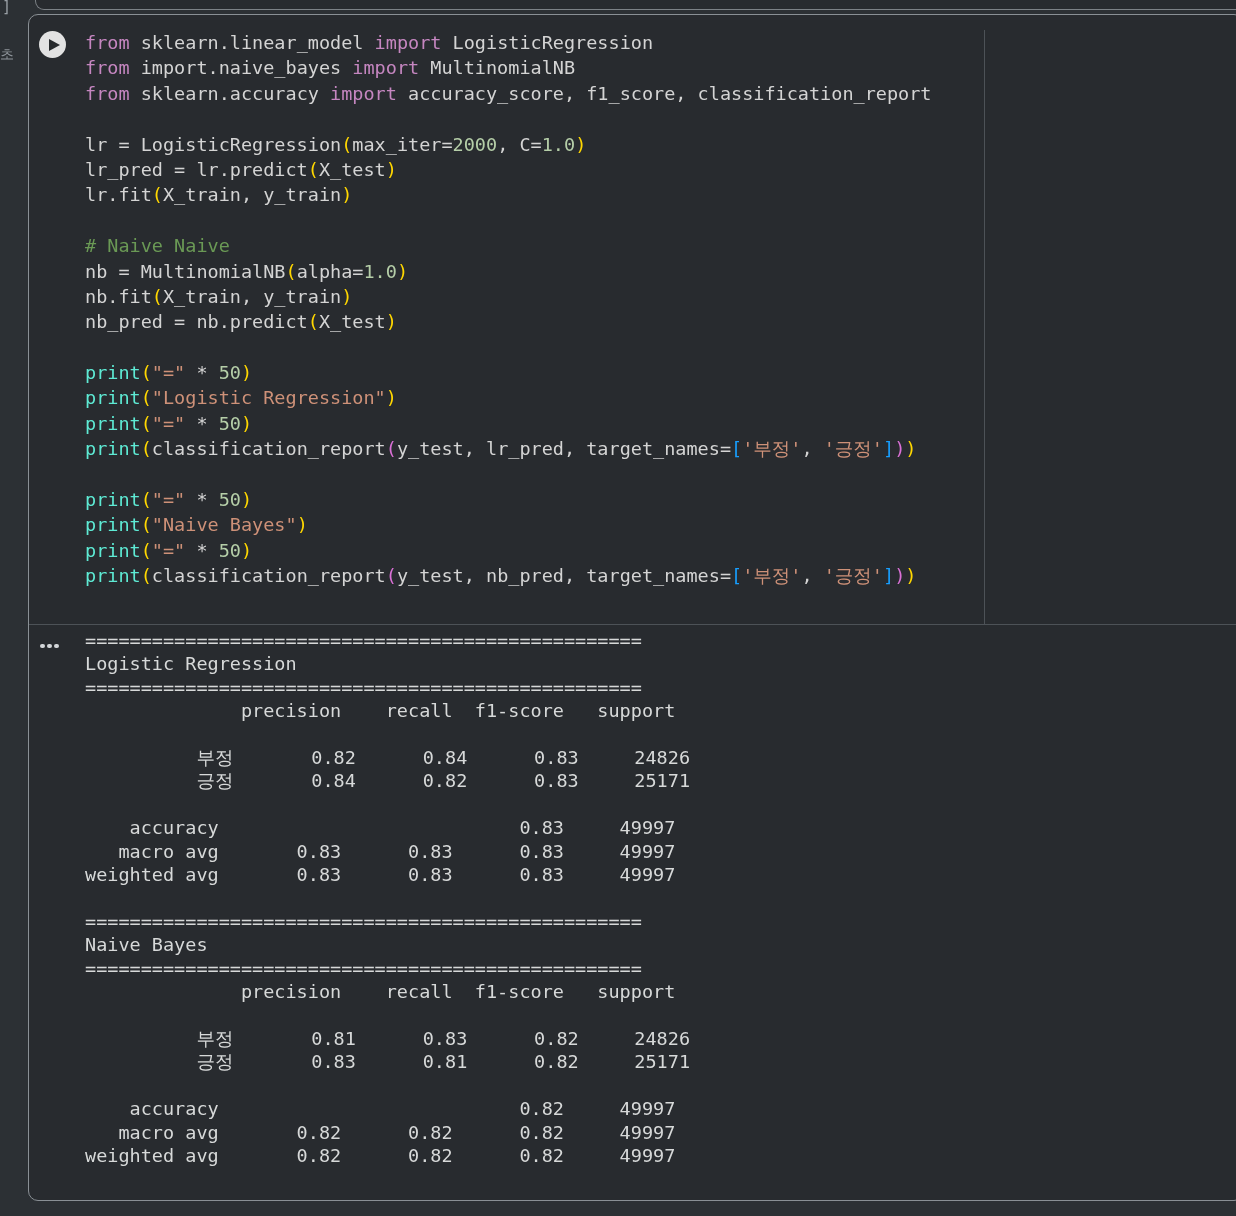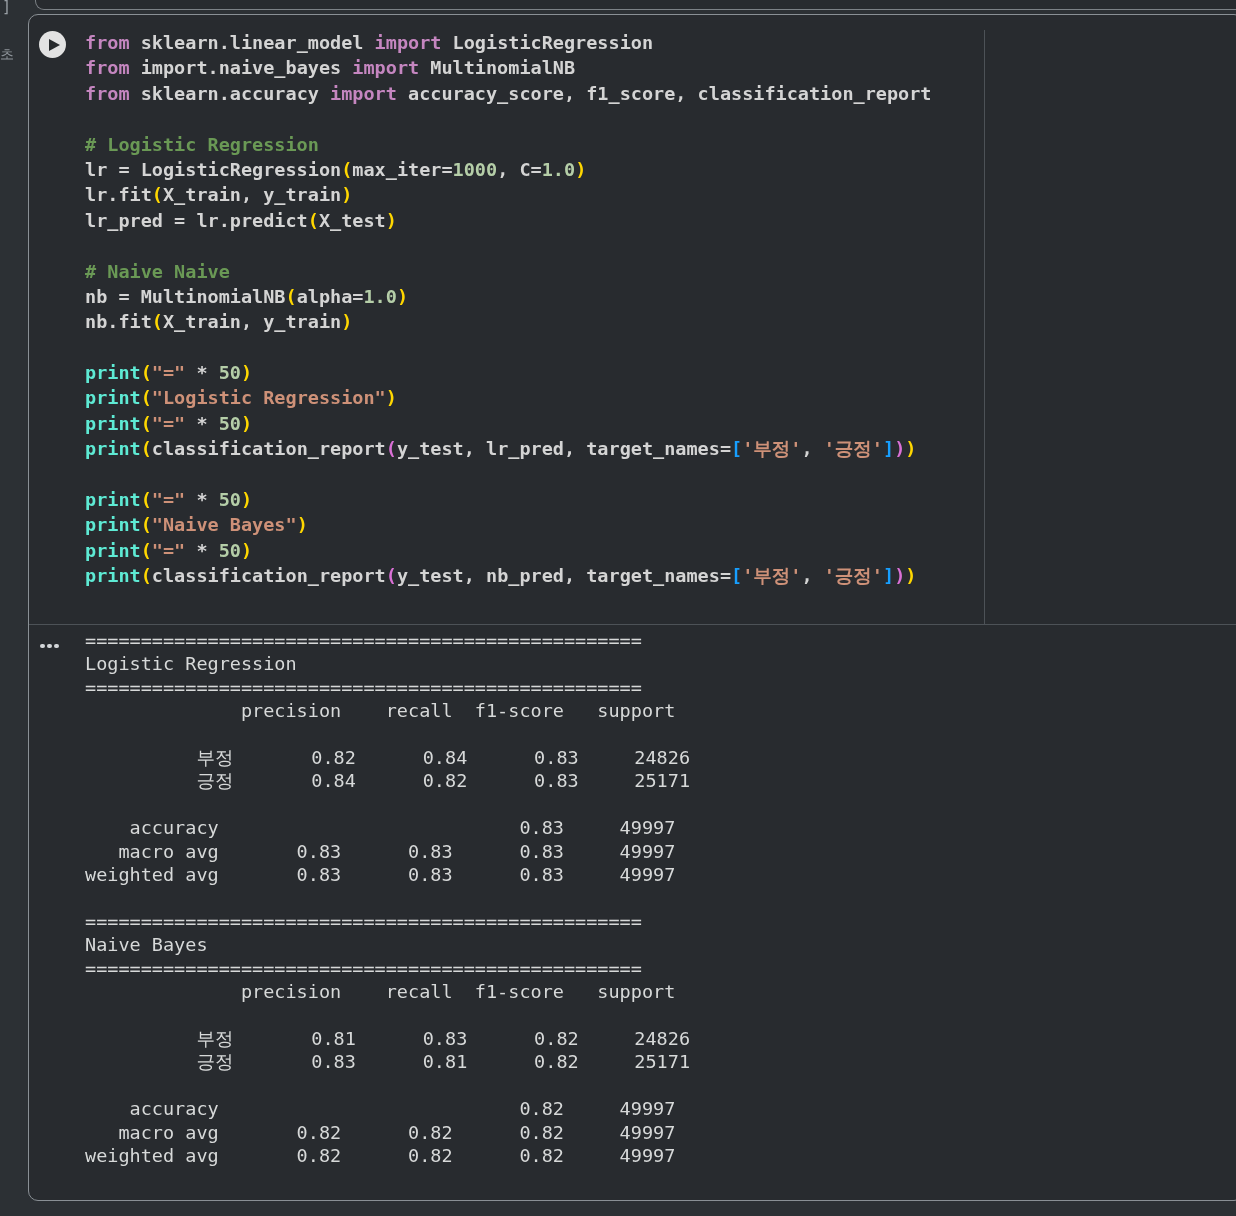--- a/index.html
+++ b/index.html
@@ -21,21 +21,21 @@
         background:#282b2f;border:1px solid #8a9095;border-radius:10px;box-sizing:border-box;}
 
   
   #run-btn{position:absolute;left:10px;top:16px;width:27px;height:27px;border-radius:50%;
            background:#e2e2e2;cursor:pointer;display:flex;align-items:center;justify-content:center;}
   #run-btn .tri{width:0;height:0;border-left:11px solid #272a2d;
                 border-top:6.5px solid transparent;border-bottom:6.5px solid transparent;margin-left:3px;}
 
   
   #code{position:absolute;left:56px;top:15px;font-size:18.5px;color:#d4d4d4;}
-  .code-line{height:25.4px;line-height:25.4px;white-space:pre;font-weight:bold;}
+  .code-line{height:25.4px;line-height:25.4px;white-space:pre;}
   .tk-kw{color:#C586C0;}
   .tk-def{color:#d4d4d4;}
   .tk-com{color:#6A9955;}
   .tk-str{color:#CE9178;}
   .tk-num{color:#B5CEA8;}
   .tk-fn{color:#5eead4;}
   .tk-b1{color:#FFD700;}
   .tk-b2{color:#DA70D6;}
   .tk-b3{color:#179FFF;}
 
@@ -65,28 +65,28 @@
 
     <div id="run-btn">
       <div class="tri"></div>
     </div>
 
     <div id="code">
         <div class="code-line"><span class="tk-kw">from</span><span class="tk-def"> sklearn.linear_model </span><span class="tk-kw">import</span><span class="tk-def"> LogisticRegression</span></div>
         <div class="code-line"><span class="tk-kw">from</span><span class="tk-def"> import.naive_bayes </span><span class="tk-kw">import</span><span class="tk-def"> MultinomialNB</span></div>
         <div class="code-line"><span class="tk-kw">from</span><span class="tk-def"> sklearn.accuracy </span><span class="tk-kw">import</span><span class="tk-def"> accuracy_score, f1_score, classification_report</span></div>
         <div class="code-line"></div>
-        <div class="code-line"><span class="tk-com"># Logistic Regression</span></div>
-        <div class="code-line"><span class="tk-def">lr = LogisticRegression</span><span class="tk-b1">(</span><span class="tk-def">max_iter=</span><span class="tk-num">1000</span><span class="tk-def">, C=</span><span class="tk-num">1.0</span><span class="tk-b1">)</span></div>
+        <div class="code-line"><span class="tk-def">lr = LogisticRegression</span><span class="tk-b1">(</span><span class="tk-def">max_iter=</span><span class="tk-num">2000</span><span class="tk-def">, C=</span><span class="tk-num">1.0</span><span class="tk-b1">)</span></div>
+        <div class="code-line"><span class="tk-def">lr_pred = lr.predict</span><span class="tk-b1">(</span><span class="tk-def">X_test</span><span class="tk-b1">)</span></div>
         <div class="code-line"><span class="tk-def">lr.fit</span><span class="tk-b1">(</span><span class="tk-def">X_train, y_train</span><span class="tk-b1">)</span></div>
-        <div class="code-line"><span class="tk-def">lr_pred = lr.predict</span><span class="tk-b1">(</span><span class="tk-def">X_test</span><span class="tk-b1">)</span></div>
         <div class="code-line"></div>
         <div class="code-line"><span class="tk-com"># Naive Naive</span></div>
         <div class="code-line"><span class="tk-def">nb = MultinomialNB</span><span class="tk-b1">(</span><span class="tk-def">alpha=</span><span class="tk-num">1.0</span><span class="tk-b1">)</span></div>
         <div class="code-line"><span class="tk-def">nb.fit</span><span class="tk-b1">(</span><span class="tk-def">X_train, y_train</span><span class="tk-b1">)</span></div>
+        <div class="code-line"><span class="tk-def">nb_pred = nb.predict</span><span class="tk-b1">(</span><span class="tk-def">X_test</span><span class="tk-b1">)</span></div>
         <div class="code-line"></div>
         <div class="code-line"><span class="tk-fn">print</span><span class="tk-b1">(</span><span class="tk-str">"="</span><span class="tk-def"> * </span><span class="tk-num">50</span><span class="tk-b1">)</span></div>
         <div class="code-line"><span class="tk-fn">print</span><span class="tk-b1">(</span><span class="tk-str">"Logistic Regression"</span><span class="tk-b1">)</span></div>
         <div class="code-line"><span class="tk-fn">print</span><span class="tk-b1">(</span><span class="tk-str">"="</span><span class="tk-def"> * </span><span class="tk-num">50</span><span class="tk-b1">)</span></div>
         <div class="code-line"><span class="tk-fn">print</span><span class="tk-b1">(</span><span class="tk-def">classification_report</span><span class="tk-b2">(</span><span class="tk-def">y_test, lr_pred, target_names=</span><span class="tk-b3">[</span><span class="tk-str">'부정'</span><span class="tk-def">, </span><span class="tk-str">'긍정'</span><span class="tk-b3">]</span><span class="tk-b2">)</span><span class="tk-b1">)</span></div>
         <div class="code-line"></div>
         <div class="code-line"><span class="tk-fn">print</span><span class="tk-b1">(</span><span class="tk-str">"="</span><span class="tk-def"> * </span><span class="tk-num">50</span><span class="tk-b1">)</span></div>
         <div class="code-line"><span class="tk-fn">print</span><span class="tk-b1">(</span><span class="tk-str">"Naive Bayes"</span><span class="tk-b1">)</span></div>
         <div class="code-line"><span class="tk-fn">print</span><span class="tk-b1">(</span><span class="tk-str">"="</span><span class="tk-def"> * </span><span class="tk-num">50</span><span class="tk-b1">)</span></div>
         <div class="code-line"><span class="tk-fn">print</span><span class="tk-b1">(</span><span class="tk-def">classification_report</span><span class="tk-b2">(</span><span class="tk-def">y_test, nb_pred, target_names=</span><span class="tk-b3">[</span><span class="tk-str">'부정'</span><span class="tk-def">, </span><span class="tk-str">'긍정'</span><span class="tk-b3">]</span><span class="tk-b2">)</span><span class="tk-b1">)</span></div>

